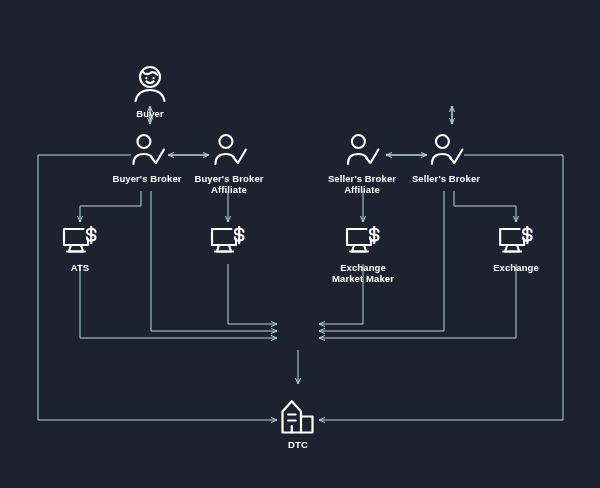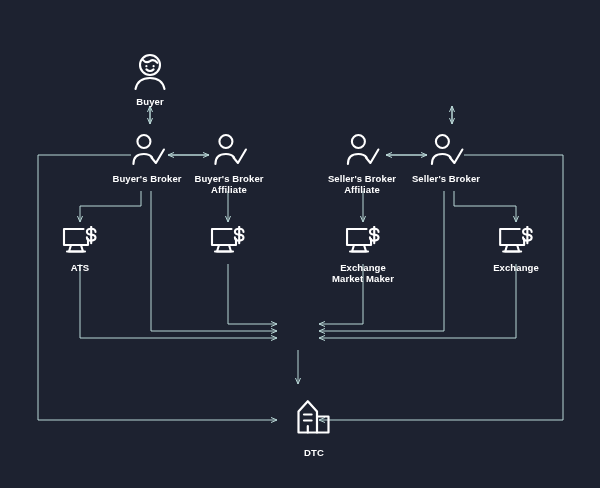--- a/index.html
+++ b/index.html
@@ -67,21 +67,21 @@
 
       <path d="M298,350 L298,384" marker-end="url(#ah)"></path>
 
       <path d="M131,155 L38,155 L38,420 L277,420" marker-end="url(#ah)"></path>
 
       <path d="M464,155 L563,155 L563,420 L319,420" marker-end="url(#ah)"></path>
 
     </g>
   </svg>
 
-  <div class="node" style="left:150px;top:52px;">
+  <div class="node" style="left:150px;top:64px;">
     <span class="glyph">
       <svg width="34" height="40" viewBox="0 0 34 40" fill="none" stroke="#fff" stroke-width="2.1" stroke-linecap="round" stroke-linejoin="round">
         <circle cx="17" cy="13" r="10"></circle>
         <path d="M9.6 7.6 q3.6 4.2 7.4 1.6 q3.6 -2.6 7.4 1.6"></path>
         <circle cx="13.4" cy="14.2" r="1.1" fill="#fff" stroke="none"></circle>
         <circle cx="20.6" cy="14.2" r="1.1" fill="#fff" stroke="none"></circle>
         <path d="M13.4 17.4 q3.6 3.2 7.2 0"></path>
         <path d="M2.5 37 q2.4 -11 14.5 -11 q12.1 0 14.5 11"></path>
       </svg>
     </span>
@@ -181,21 +181,21 @@
         <path d="M10 19 L8 25.5 L22 25.5 L20 19"></path>
         <path d="M6 25.5 L24 25.5"></path>
         <path d="M34.5 6 q0 -3.3 -4.3 -3.3 q-4.3 0 -4.3 3 q0 2.6 4.3 2.9 q4.3 0.3 4.3 3 q0 3 -4.3 3 q-4.3 0 -4.3 -3.2"></path>
         <path d="M30.2 0.8 L30.2 17.2"></path>
       </svg>
     </span>
     <span class="lbl">Exchange</span>
   </div>
 
 
-  <div class="node" style="left:314px;top:398px;gap:8px;">
+  <div class="node" style="left:298px;top:398px;">
     <span class="glyph">
       <svg width="40" height="37" viewBox="0 0 40 37" fill="none" stroke="#fff" stroke-width="2.2" stroke-linecap="round" stroke-linejoin="round">
         <path d="M4.5 13.5 L13.8 3.2 L23 13.5 L23 34.5 L4.5 34.5 Z"></path>
         <path d="M23 18.5 L34.5 18.5 L34.5 34.5 L23 34.5"></path>
         <path d="M10 16.5 L17.6 16.5"></path>
         <path d="M10 22.5 L17.6 22.5"></path>
         <path d="M13.8 28 L13.8 34.5"></path>
       </svg>
     </span>
     <span class="lbl">DTC</span>

